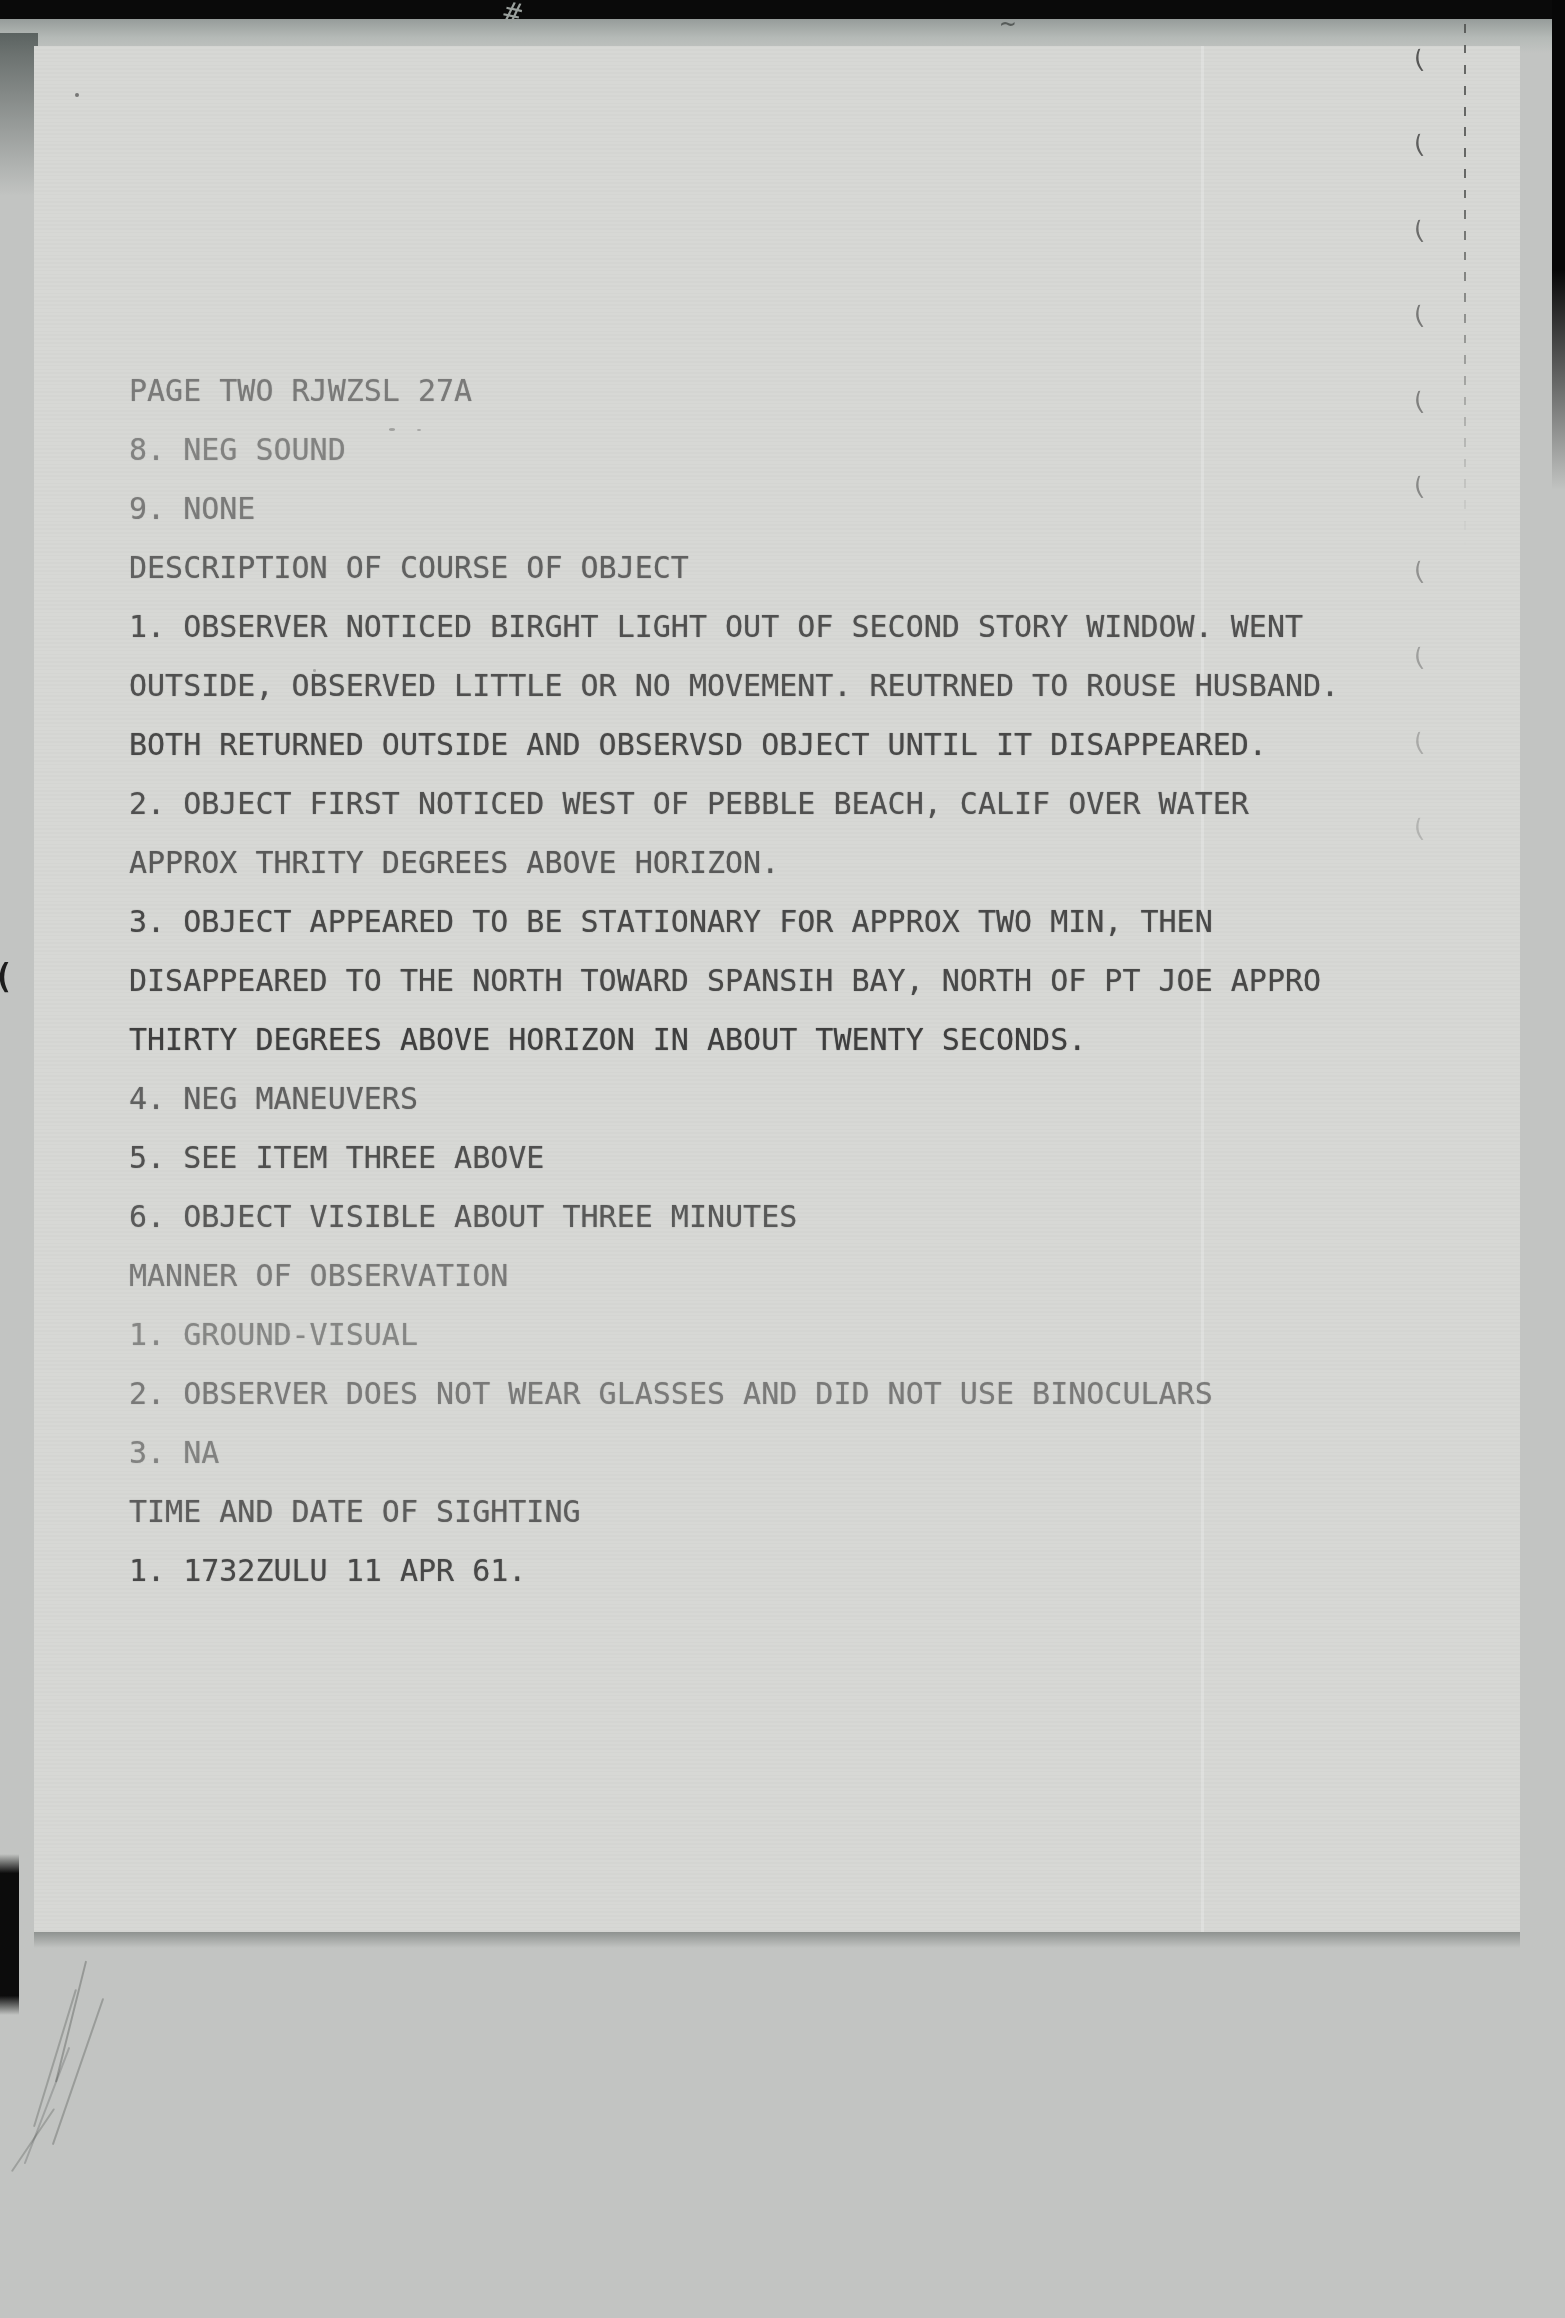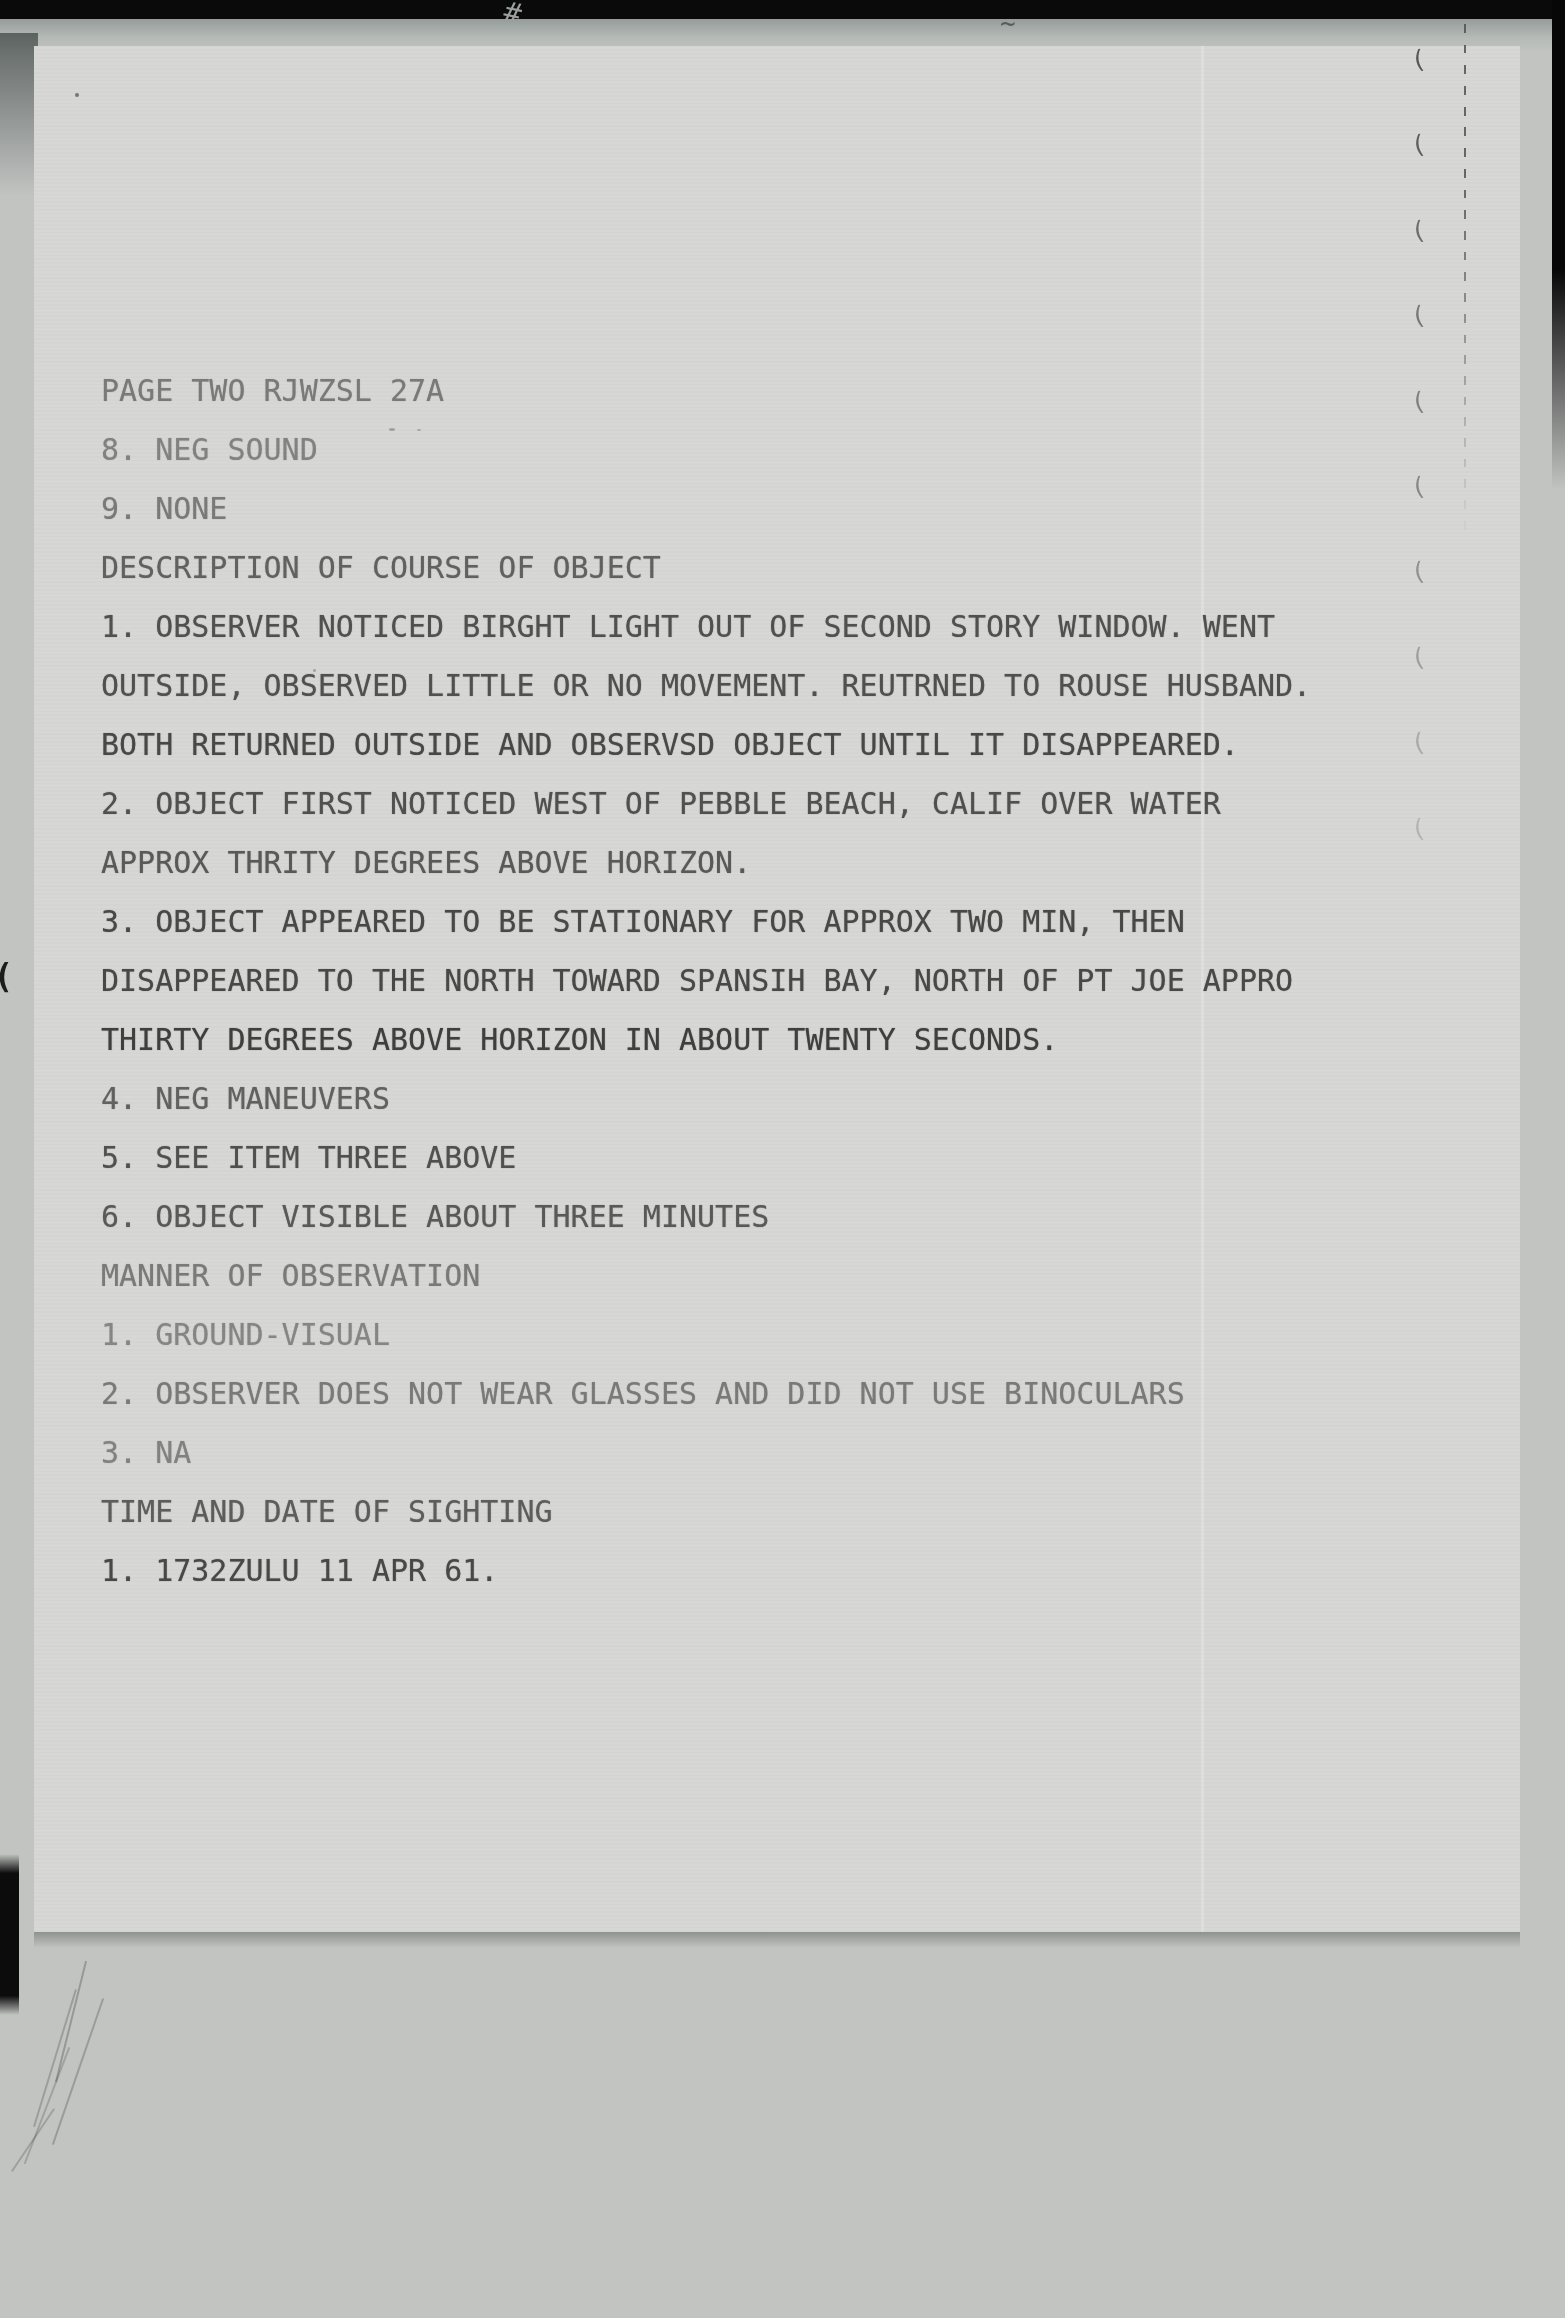--- a/index.html
+++ b/index.html
@@ -26,21 +26,21 @@
         background:rgba(255,255,255,.22);}
   
   .crease{position:absolute;left:1464px;top:24px;width:2.2px;height:523px;
         background:repeating-linear-gradient(to bottom,#4a4c4a 0 8.7px,rgba(0,0,0,0) 8.7px 20.7px);
         -webkit-mask-image:linear-gradient(to bottom,#000 30%,transparent);
         mask-image:linear-gradient(to bottom,#000 30%,transparent);opacity:.8;}
   
   .text-block{position:absolute;left:101px;top:361px;width:1263px;color:#2f2f2f;
         font-size:30px;line-height:59px;white-space:pre;filter:blur(0.2px);
         text-shadow:0 0 1.1px rgba(25,25,25,.55);}
-  .tline{height:59px;}
+  .tline{height:59px;margin-left:28px;}
   
   .tick{position:absolute;color:#2c2c2c;font-size:25px;transform:rotate(-8deg);}
   .left-tick{position:absolute;left:-6.5px;color:#1d1d1d;font-size:33px;font-weight:bold;}
   .hash-mark{position:absolute;left:504px;top:-4.4px;color:#9aa09d;font-size:29px;transform:rotate(12deg);}
   .tilde-mark{position:absolute;left:1000px;top:7.6px;color:#575c5a;font-size:26px;}
   
   .scratch{position:absolute;width:1.6px;background:rgba(55,58,56,.32);border-radius:1.1px;}
   .speck{position:absolute;background:rgba(40,40,40,.55);border-radius:50%;}
 </style>
 </head>

